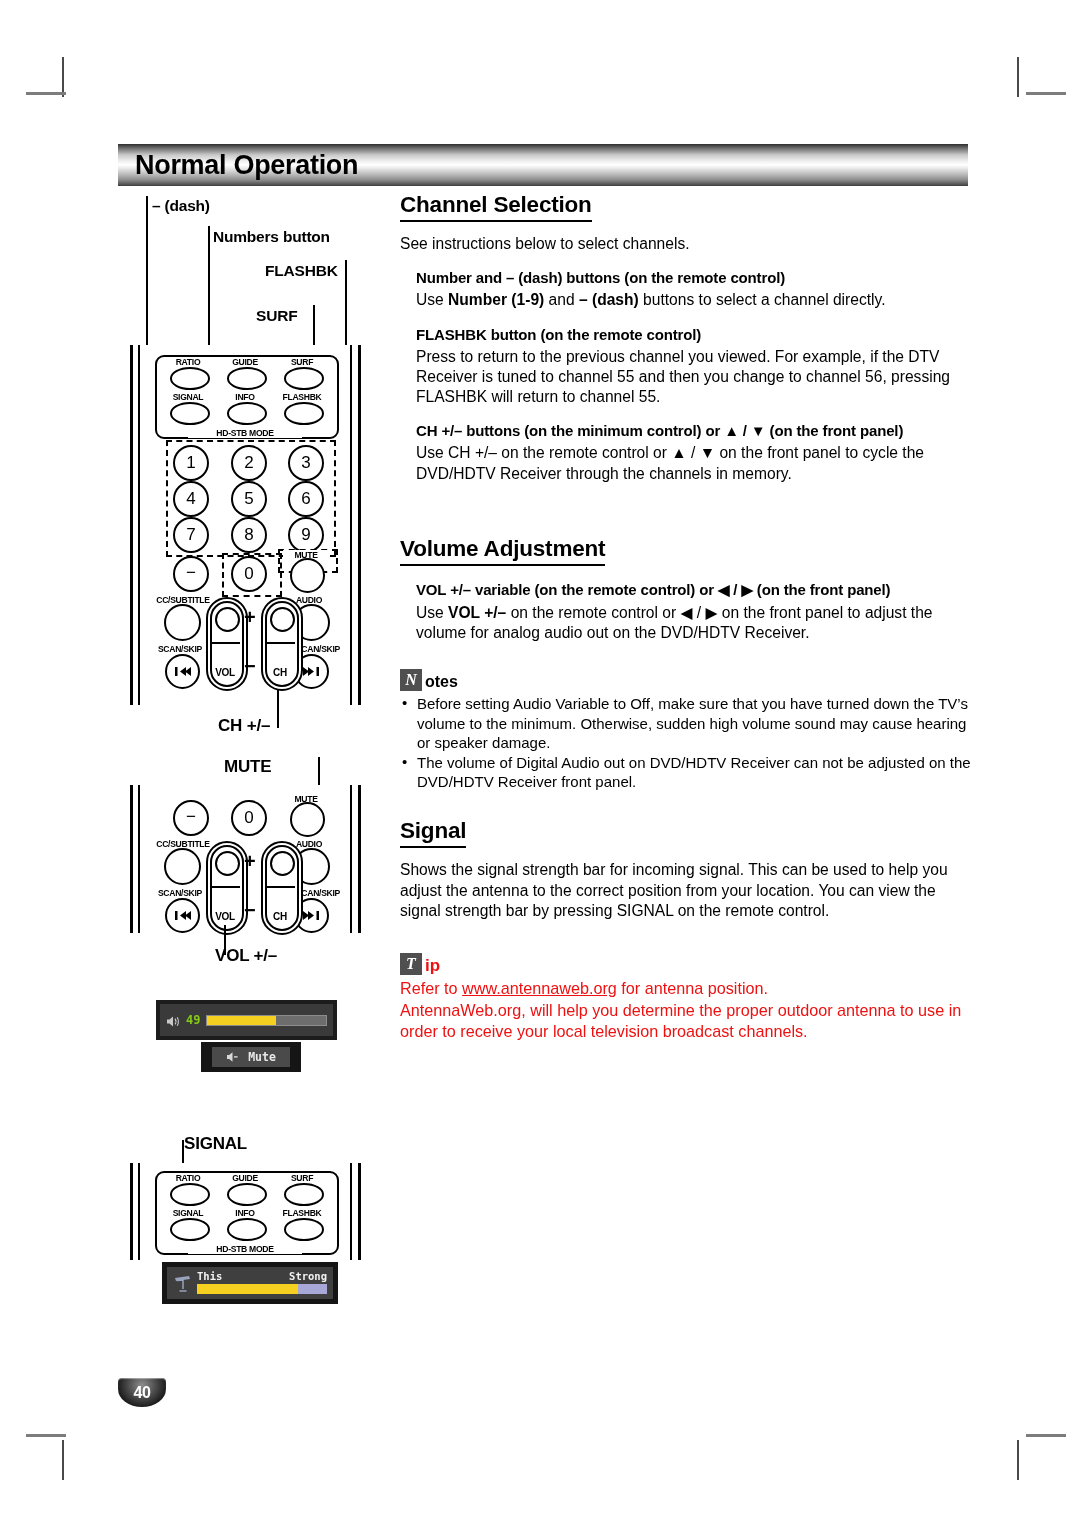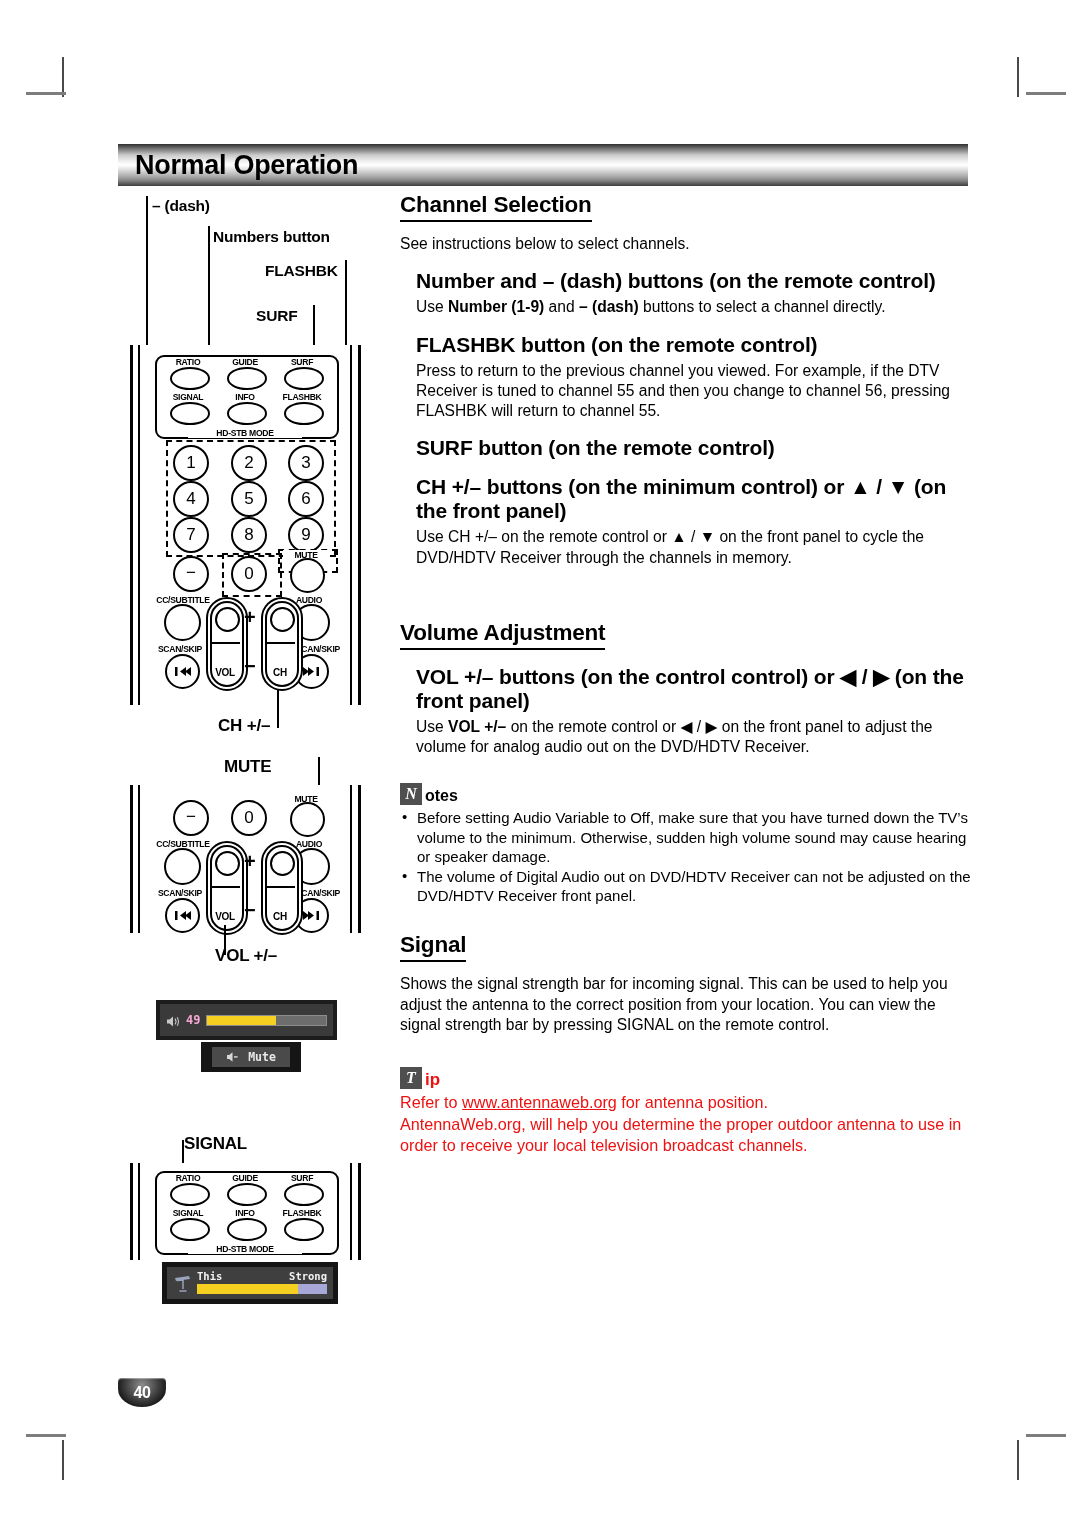--- a/index.html
+++ b/index.html
@@ -56,21 +56,21 @@
     padding-bottom: 2px;
     margin: 0;
   }
   .sec-intro {
     font-size: 15.6px;
     line-height: 1.30;
     margin: 12px 0 0 0;
   }
   .sub-block { margin-left: 16px; margin-top: 15px; }
   .sub-head {
-    font-size: 21px;
+    font-size: 15px;
     font-weight: bold;
     margin: 0 0 4px 0;
     letter-spacing: -0.15px;
   }
   .sub-body {
     font-size: 15.6px;
     line-height: 1.30;
     margin: 0;
   }
   .sub-body b, .sub-head b { font-weight: bold; }
@@ -207,21 +207,21 @@
   .osd-vol-inner {
     background:#3a3a3a;
     display:flex; align-items:center;
     height: 100%;
     width: 100%;
     padding: 0 6px;
     box-sizing: border-box;
   }
   .spk { width:14px; height:13px; position:relative; flex:none; margin-right:6px;}
   .osd-num {
-    color:#f9a8d4; font-weight:bold; font-size:12px;
+    color:#84cc16; font-weight:bold; font-size:12px;
     font-family:"DejaVu Sans Mono", monospace;
     margin-right:6px;
   }
   .vol-track {
     flex:1; height:9px; background:#6d6d6d;
     border:1px solid #8c8c8c; position:relative;
   }
   .vol-fill { position:absolute; left:0; top:0; bottom:0; background:#f5d020; }
 
   .mute-box {
@@ -536,34 +536,33 @@
     <p class="sub-head">Number and – (dash) buttons (on the remote control)</p>
     <p class="sub-body">Use <b>Number (1-9)</b> and <b>– (dash)</b> buttons to select a channel directly.</p>
   </div>
 
   <div class="sub-block">
     <p class="sub-head">FLASHBK button (on the remote control)</p>
     <p class="sub-body">Press to return to the previous channel you viewed. For example, if the DTV Receiver is tuned to channel 55 and then you change to channel 56, pressing FLASHBK will return to channel 55.</p>
   </div>
 
   <div class="sub-block">
-    <p class="sub-head">SURF button (on the remote control)</p>
   </div>
 
   <div class="sub-block">
     <p class="sub-head">CH +/– buttons (on the minimum control) or ▲ / ▼ (on the front panel)</p>
     <p class="sub-body">Use CH +/– on the remote control or ▲ / ▼ on the front panel to cycle the DVD/HDTV Receiver through the channels in memory.</p>
   </div>
 
   <div style="height:52px;"></div>
 
   <h2 class="sec-head">Volume Adjustment</h2>
 
   <div class="sub-block">
-    <p class="sub-head">VOL +/– buttons (on the control control) or ◀ / ▶ (on the front panel)</p>
+    <p class="sub-head">VOL +/– variable (on the remote control) or ◀ / ▶ (on the front panel)</p>
     <p class="sub-body">Use <b>VOL +/–</b> on the remote control or ◀ / ▶ on the front panel to adjust the volume for analog audio out on the DVD/HDTV Receiver.</p>
   </div>
 
 
   <div class="note-head">
     <span class="glyph-box">N</span>
     <span class="note-word">otes</span>
   </div>
   <ul class="notes">
     <li>Before setting Audio Variable to Off, make sure that you have turned down the TV’s volume to the minimum. Otherwise, sudden high volume sound may cause hearing or speaker damage.</li>

